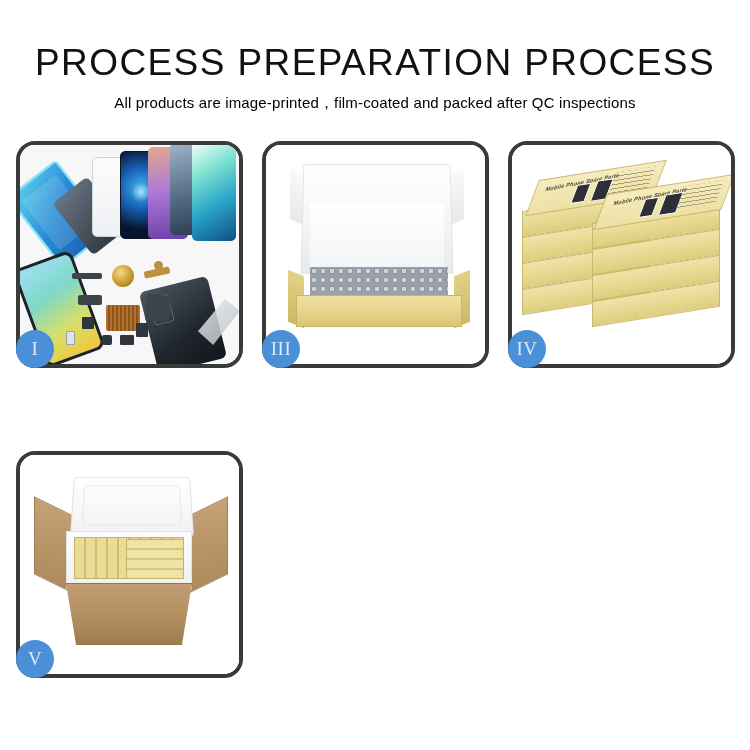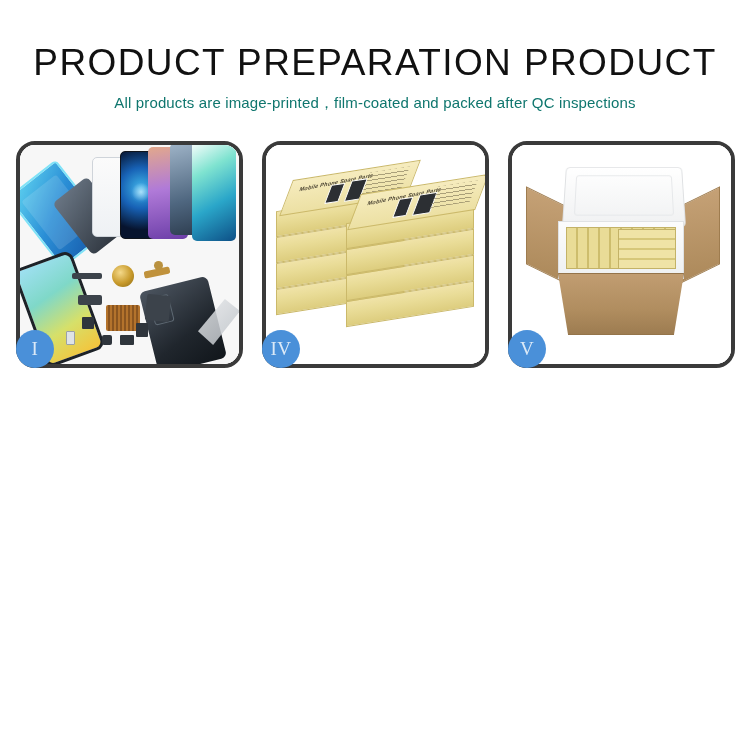--- a/index.html
+++ b/index.html
@@ -21,21 +21,21 @@
     color: #111111;
     line-height: 1;
     margin-top: 44px;
     white-space: nowrap;
   }
   .subtitle {
     font-family: "Liberation Sans", sans-serif;
     font-size: 15px;
     font-weight: 400;
     letter-spacing: 0.15px;
-    color: #0f766e;
+    color: #000000;
     margin-top: 13px;
     white-space: nowrap;
   }
 
   
   .grid {
     position: absolute;
     left: 16px; top: 141px;
     width: 719px; height: 537px;
     display: grid;
@@ -329,21 +329,21 @@
   }
   .c6-tape1 { position:absolute; left:48px; top:92px; width:18px; height:14px; background:#a88a5e; opacity:.75; }
   .c6-tape2 { position:absolute; left:48px; top:152px; width:18px; height:14px; background:#a88a5e; opacity:.75; }
 </style>
 </head>
 <body>
 
 <div class="page">
 
   <div class="header">
-    <div class="title">PRODUCT PREPARATION PRODUCT</div>
+    <div class="title">PROCESS PREPARATION PROCESS</div>
     <div class="subtitle">All products are image-printed，film-coated and packed after QC inspections</div>
   </div>
 
   <div class="grid">
 
     <div class="panel">
       <div class="panel-clip">
         <div class="p1-bg"></div>
         <div class="phone ph-blue"></div>
         <div class="phone ph-dark"></div>
@@ -365,20 +365,34 @@
         <div class="part" style="left:100px;top:190px;width:14px;height:10px;"></div>
         <div class="part" style="left:116px;top:178px;width:12px;height:14px;"></div>
         <div class="part" style="left:46px;top:186px;width:9px;height:14px;background:#dfe3e6;border:1px solid #9aa1a8;"></div>
         <div class="part" style="left:134px;top:116px;width:9px;height:9px;border-radius:50%;background:#b9913f;"></div>
         <div class="tool"></div>
       </div>
       <div class="badge">I</div>
     </div>
 
 
+    <div class="panel">
+      <div class="panel-clip">
+        <div class="p3-bg"></div>
+        <div class="b3-lid-l"></div>
+        <div class="b3-lid-r"></div>
+        <div class="b3-lid"></div>
+        <div class="b3-foam"></div>
+        <div class="b3-fill"></div>
+        <div class="b3-side-l"></div>
+        <div class="b3-side-r"></div>
+        <div class="b3-front"></div>
+      </div>
+      <div class="badge">III</div>
+    </div>
 
     <div class="panel">
       <div class="panel-clip">
         <div class="p4-bg"></div>
         <div class="stack">
           <div class="kbox" style="left:4px;  top:112px;"></div>
           <div class="kbox" style="left:4px;  top:86px;"></div>
           <div class="kbox" style="left:4px;  top:60px;"></div>
           <div class="kbox" style="left:4px;  top:34px;"></div>
           <div class="kbox" style="left:74px; top:124px;"></div>

